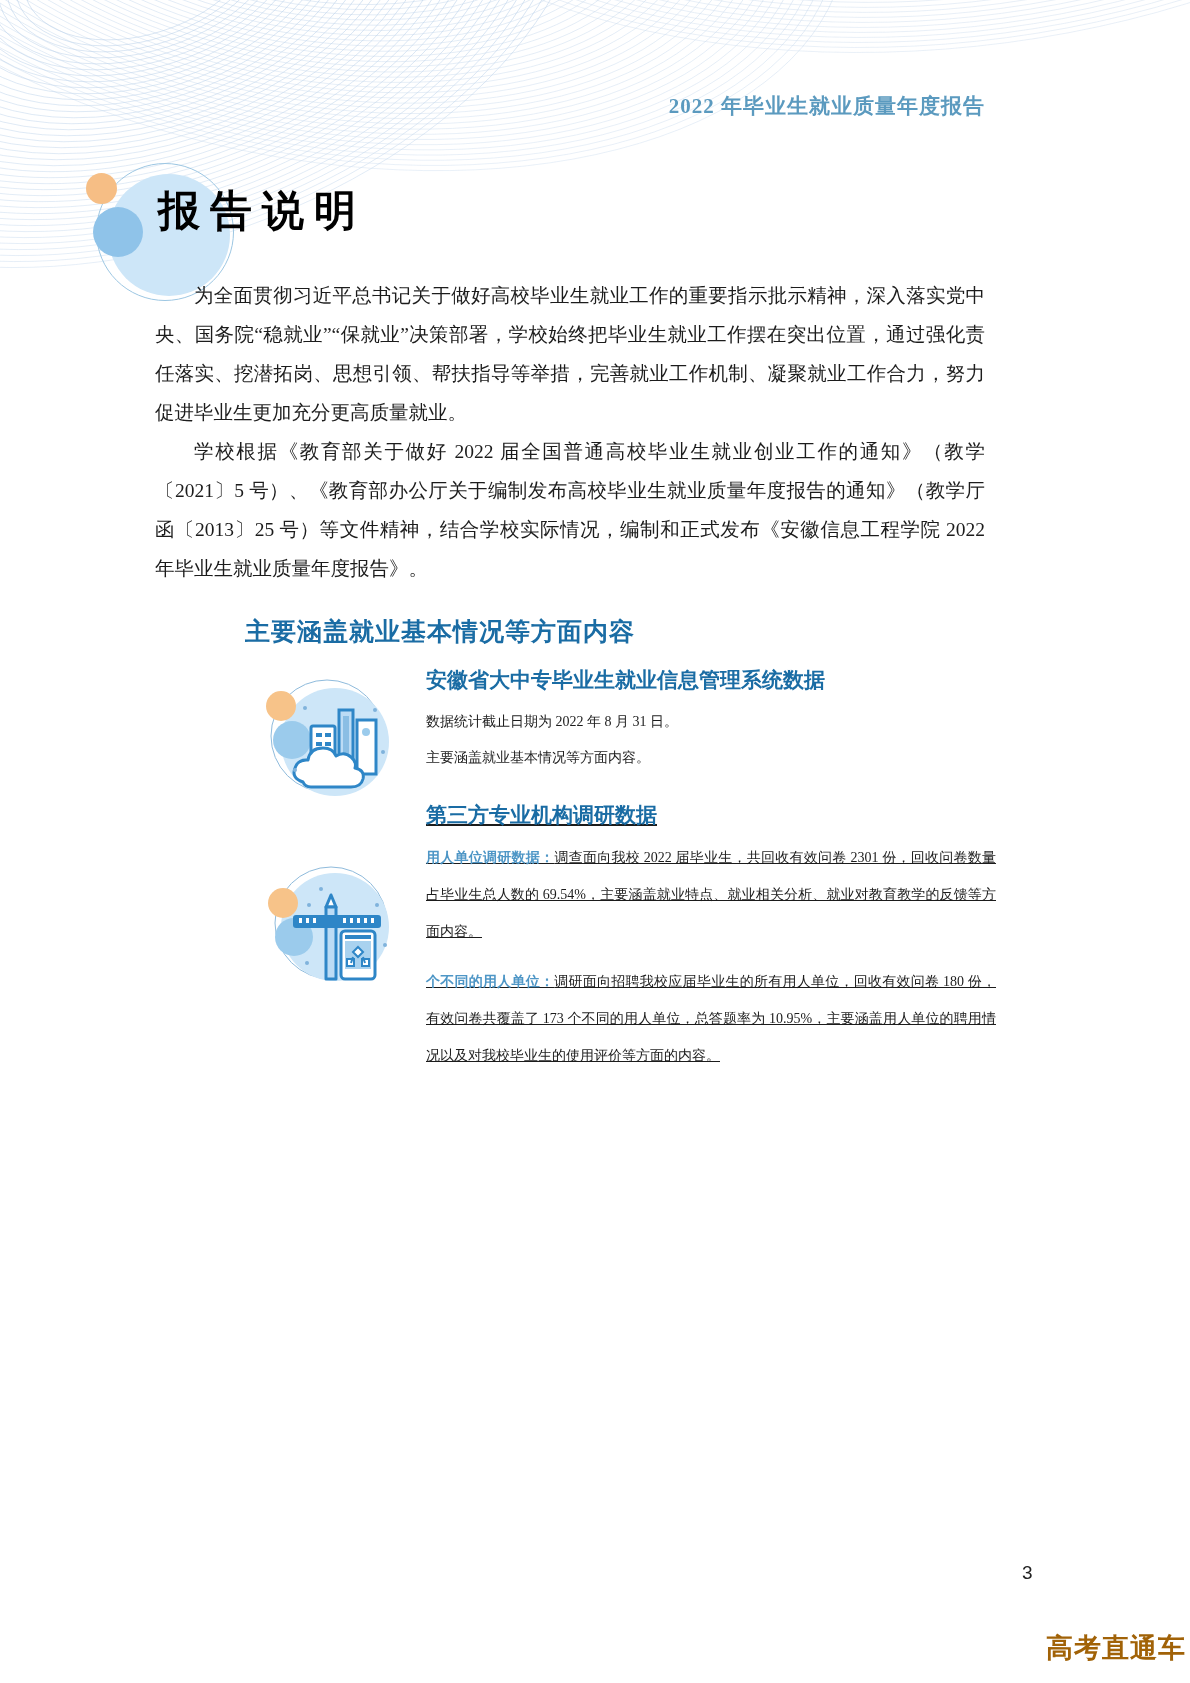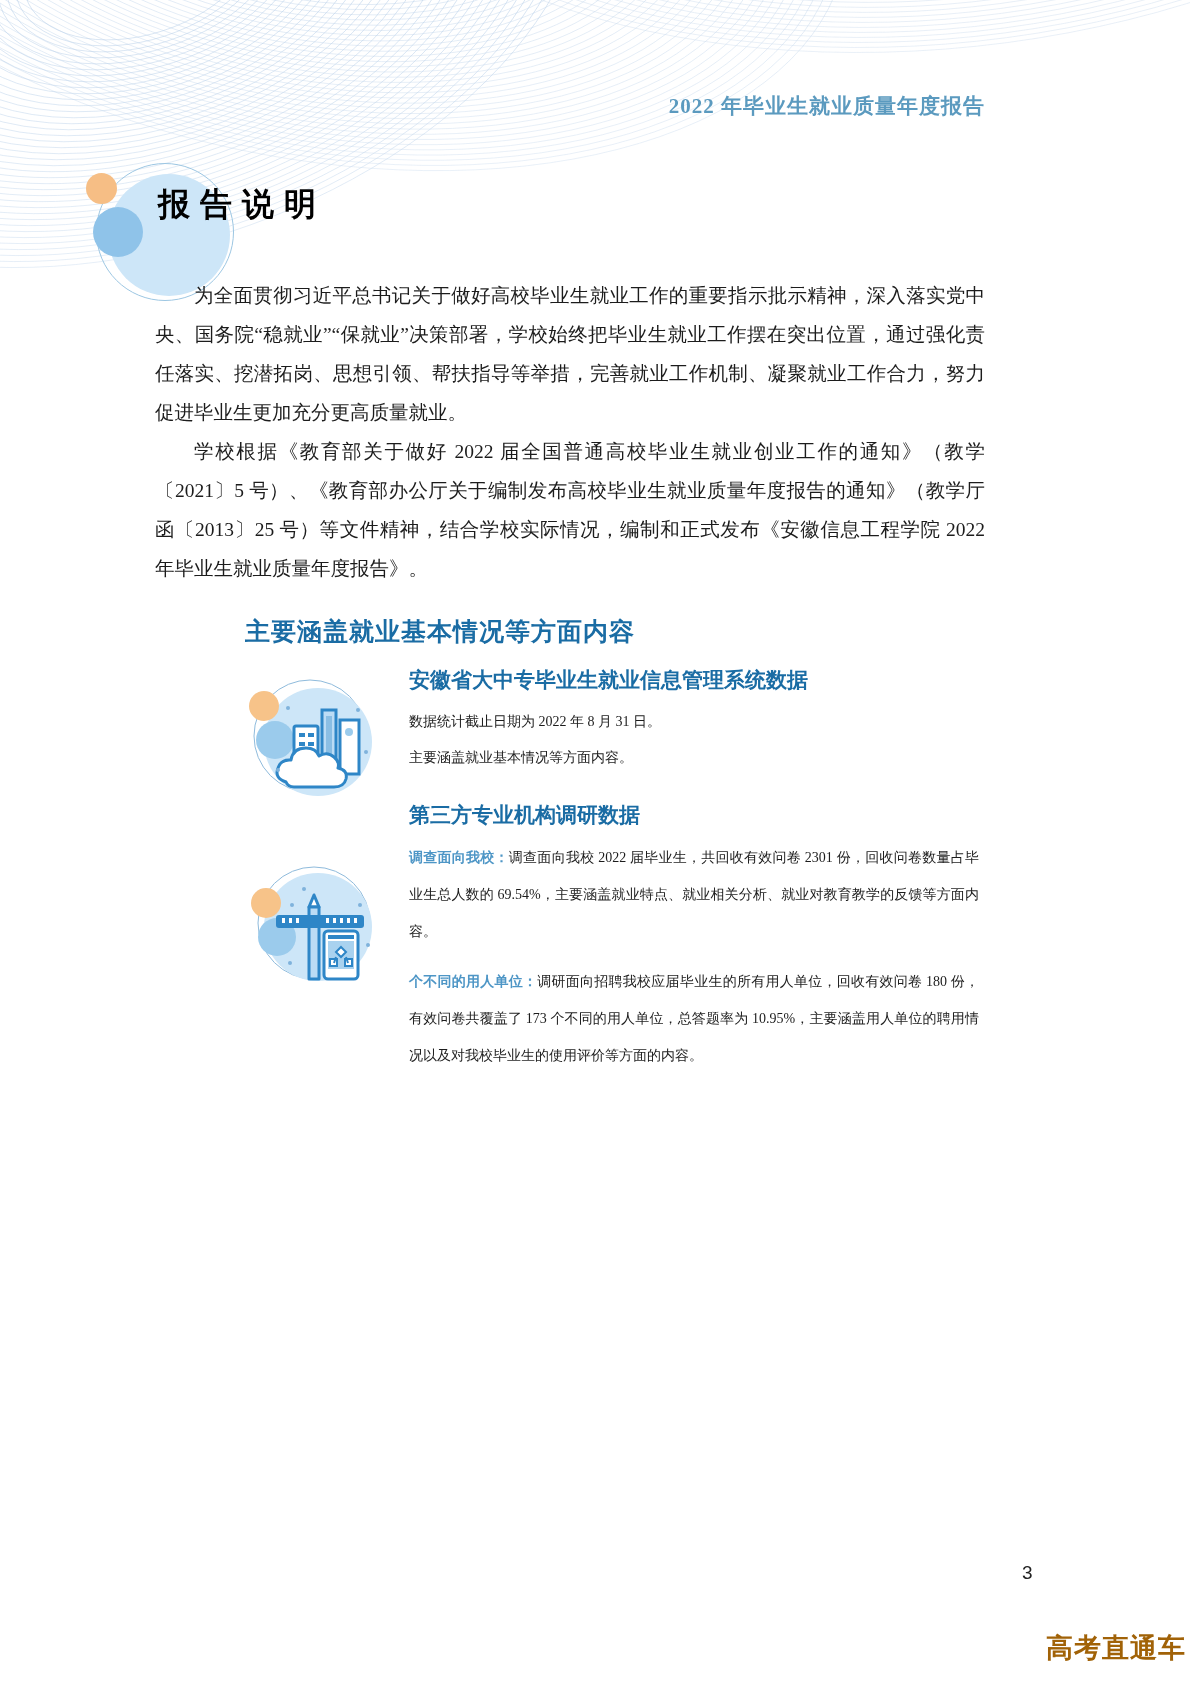--- a/index.html
+++ b/index.html
@@ -14,38 +14,38 @@
     position:absolute;top:92px;right:205px;font-size:21px;font-weight:600;
     color:#5b9abf;letter-spacing:1px;white-space:nowrap;
   }
   
   .circle{position:absolute;border-radius:50%;}
   .c-outline{left:96px;top:163px;width:136px;height:136px;border:1px solid #9cc6e2;background:transparent;}
   .c-big{left:108px;top:174px;width:122px;height:122px;background:#cde6f8;}
   .c-orange{left:86px;top:173px;width:31px;height:31px;background:#f6be85;}
   .c-mid{left:93px;top:207px;width:50px;height:50px;background:#8fc3e9;}
   h1.title{
-    position:absolute;left:158px;top:183px;margin:0;font-size:32px;font-weight:bold;
+    position:absolute;left:158px;top:183px;margin:0;font-size:42px;font-weight:bold;
     letter-spacing:10px;color:#000;z-index:2;
   }
   
   .intro{
     position:absolute;left:155px;top:276px;width:830px;
     font-size:19.5px;line-height:39px;text-align:justify;
   }
   .intro p{margin:0;text-indent:2em;}
   
   .sec-head{
     position:absolute;left:245px;top:615px;margin:0;font-size:25px;font-weight:bold;
     color:#1a6ca4;letter-spacing:1px;
   }
   
-  .block{position:absolute;left:248px;width:732px;display:flex;}
+  .block{position:absolute;left:265px;width:732px;display:flex;}
   .block-1{top:658px;}
-  .block-2{top:793px;}
+  .block-2{top:793px;text-decoration:underline;}
   .icon-col{width:132px;flex:0 0 132px;}
   .block-1 .icon-col{margin-top:16px;}
   .block-2 .icon-col{margin-top:66px;}
   .text-col{margin-left:29px;width:570px;}
   .text-col h3{margin:8px 0 10px 0;font-size:21px;font-weight:bold;color:#1a6ca4;}
   .text-col p{margin:0;font-size:14px;line-height:36px;text-align:justify;}
   .block-2 .text-col p{line-height:37px;}
   .sub-para{margin-top:13px !important;}
   .lbl{color:#4e96c6;font-weight:bold;}
   
@@ -299,20 +299,20 @@
           <circle cx="44" cy="46" r="2"></circle>
             <circle cx="112" cy="46" r="2"></circle>
           <circle cx="120" cy="86" r="2"></circle>
             <circle cx="42" cy="104" r="2"></circle>
           <circle cx="56" cy="30" r="2"></circle>
         </g>
       </svg>
     </div>
     <div class="text-col">
       <h3>第三方专业机构调研数据</h3>
-      <p><span class="lbl">调查面向我校：</span><span>调查面向我校 2022 届毕业生，共回收有效问卷 2301 份，回收问卷数量占毕业生总人数的 69.54%，主要涵盖就业特点、就业相关分析、就业对教育教学的反馈等方面内容。</span></p>
+      <p><span class="lbl">用人单位调研数据：</span><span>调查面向我校 2022 届毕业生，共回收有效问卷 2301 份，回收问卷数量占毕业生总人数的 69.54%，主要涵盖就业特点、就业相关分析、就业对教育教学的反馈等方面内容。</span></p>
       <p class="sub-para"><span class="lbl">个不同的用人单位：</span><span>调研面向招聘我校应届毕业生的所有用人单位，回收有效问卷 180 份，有效问卷共覆盖了 173 个不同的用人单位，总答题率为 10.95%，主要涵盖用人单位的聘用情况以及对我校毕业生的使用评价等方面的内容。</span></p>
     </div>
   </div>
 
   <div class="page-num">3</div>
   <div class="watermark">高考直通车</div>
 </div>
 
 </body></html>

